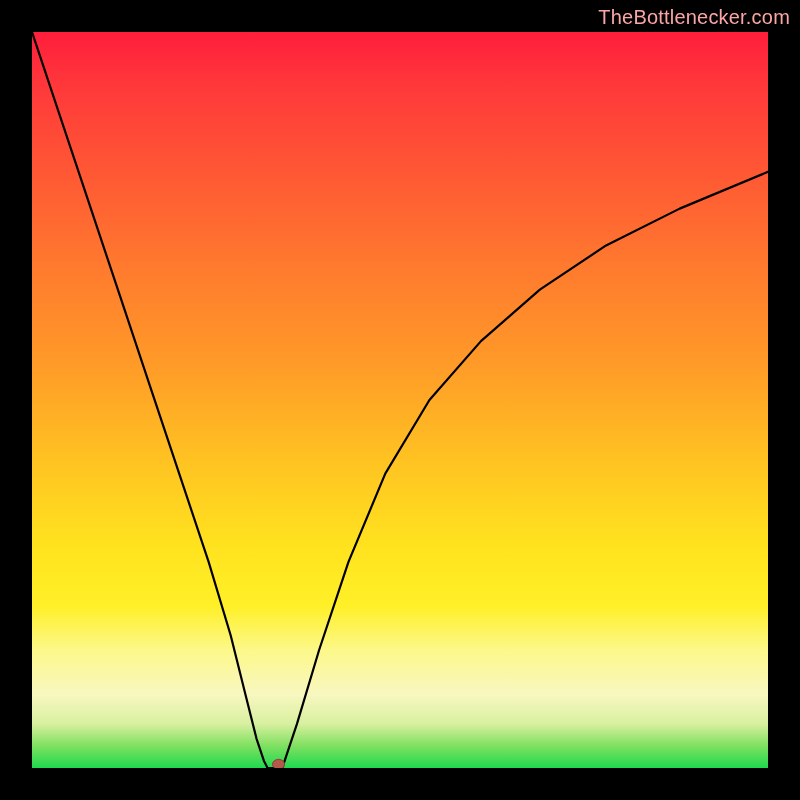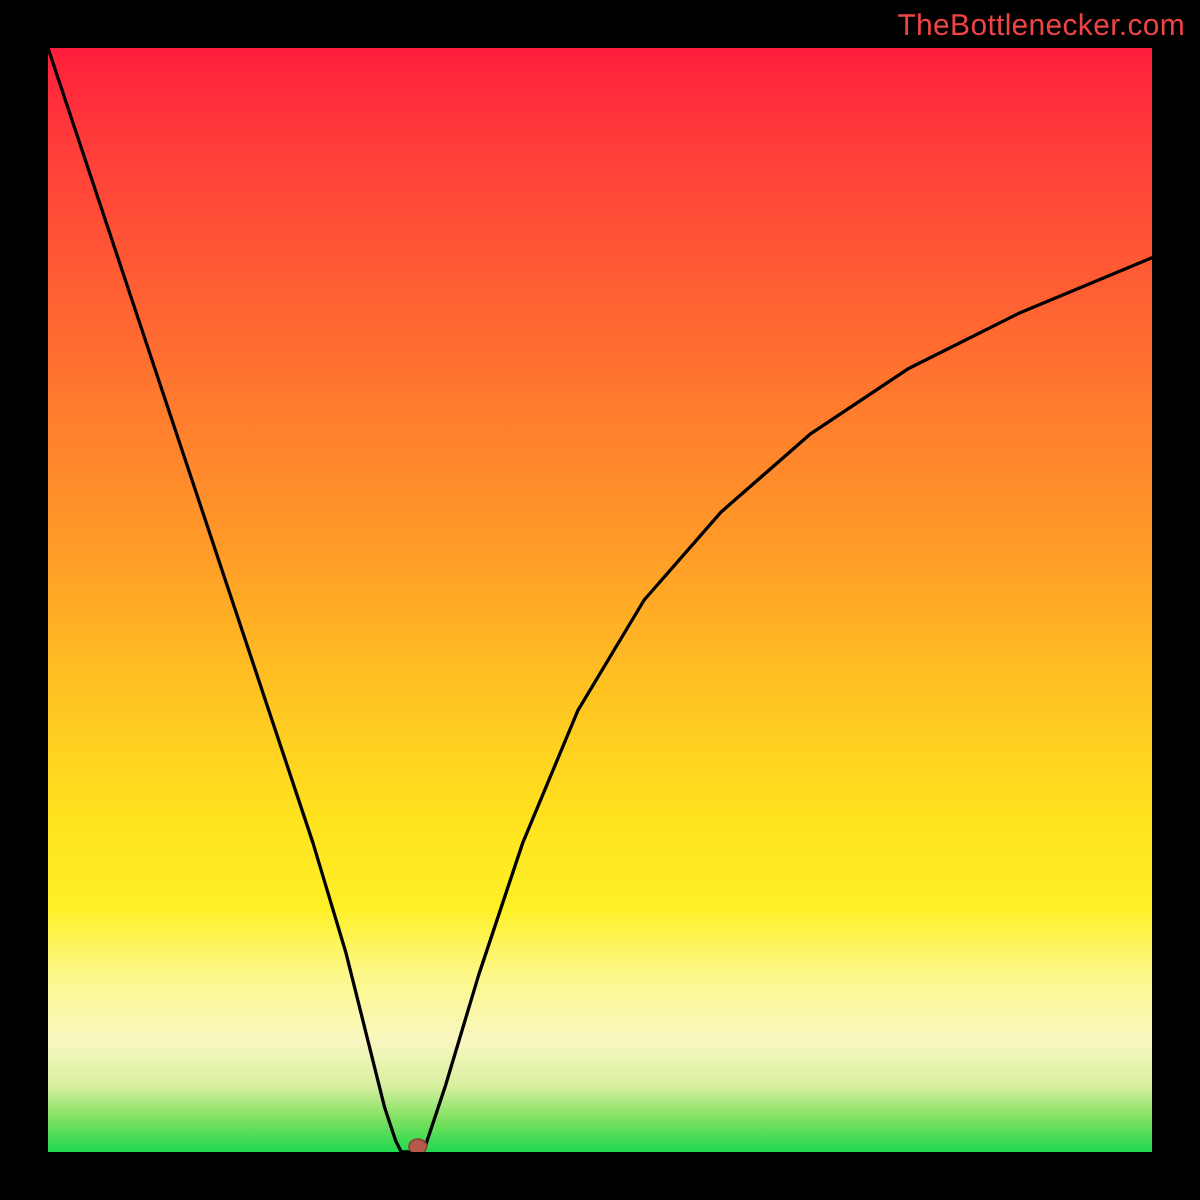--- a/index.html
+++ b/index.html
@@ -37,21 +37,21 @@
       #f8f7c0 90%,
       #d8f0a0 94%,
       #7fe060 97%,
       #1fd94f 100%
     );
   }
   .attribution {
     position: absolute;
     top: 6px;
     right: 10px;
-    color: #ef4444;
+    color: #fca5a5;
     font-size: 20px;
     letter-spacing: 0.2px;
   }
   svg.curve {
     position: absolute;
     left: 0;
     top: 0;
     width: 736px;
     height: 736px;
   }

